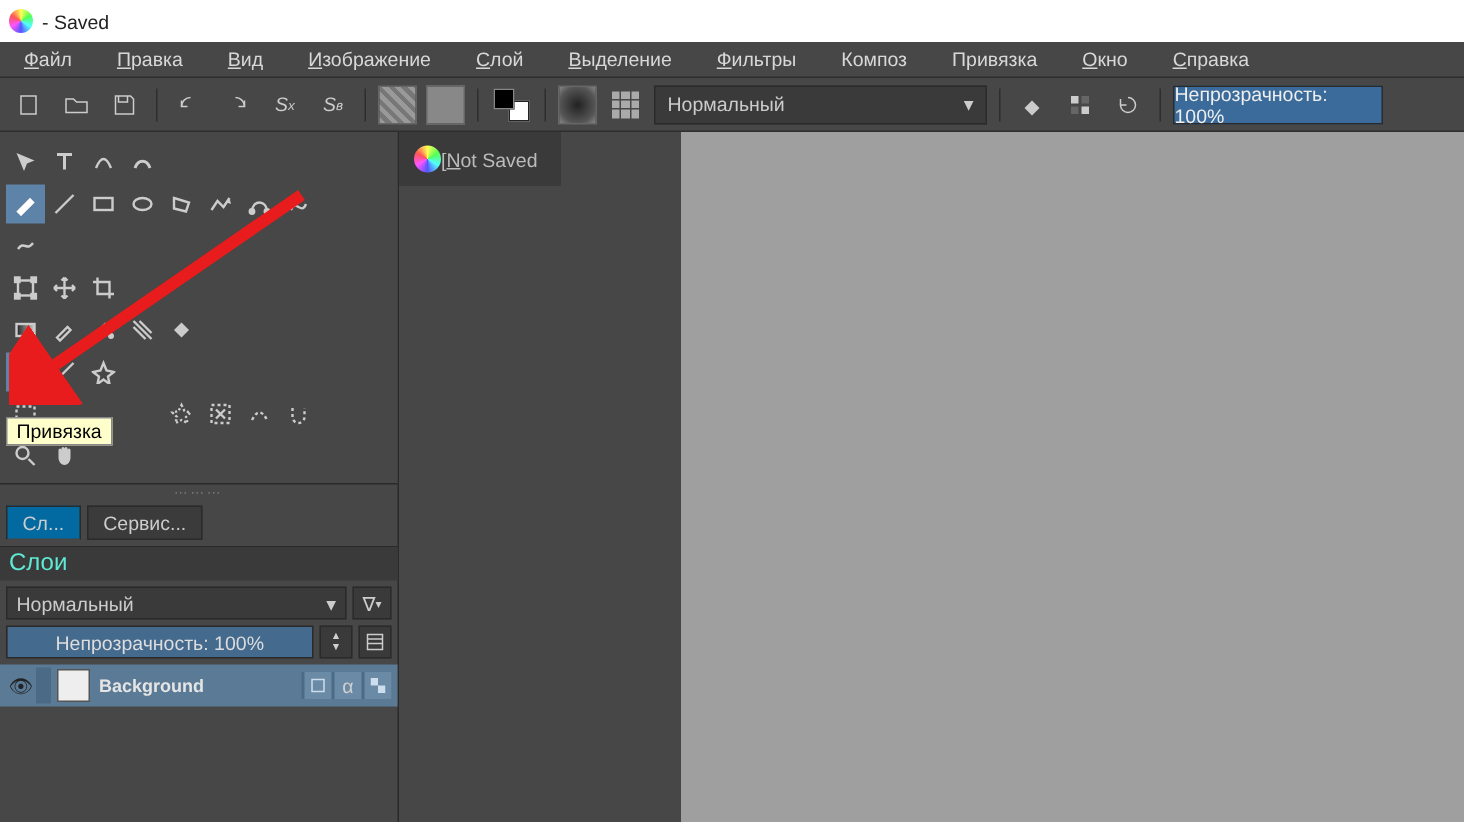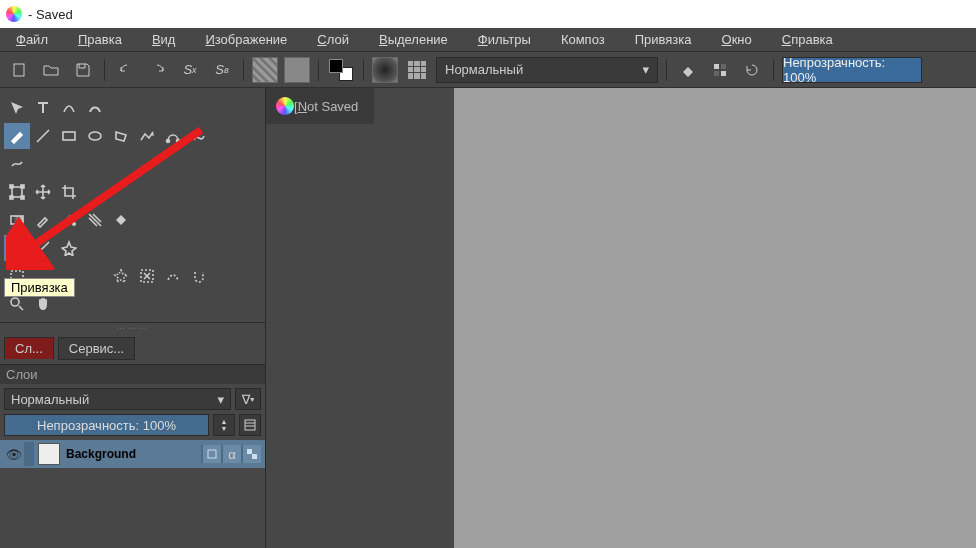--- a/index.html
+++ b/index.html
@@ -36,32 +36,32 @@
 .tool { width:26px; height:26px; display:flex; align-items:center; justify-content:center; color:#ccc; }
 .tool svg { width:16px; height:16px; stroke:#ccc; fill:none; stroke-width:1.6; }
 .tool.fill svg{fill:#ccc;stroke:none;}
 .tool.active { background:#5d84a8; }
 .tooltip { position:absolute; background:#ffffcc; color:#000; padding:1px 6px; border:1px solid #888; font-size:12px; z-index:50; }
 .arrow { position:absolute; z-index:40; }
 .drag-dots{height:10px;display:flex;justify-content:center;align-items:center;color:#777;letter-spacing:2px;font-size:9px;}
 
 .tabs{display:flex;gap:4px;padding:4px;border-bottom:1px solid #2a2a2a;}
 .tab{flex:0 0 auto;padding:3px 10px;background:#3b3b3b;border:1px solid #2a2a2a;color:#ccc;font-size:12px;}
-.tab.active{background:#7f1d1d;border-bottom:1px solid #474747;}
-.panel-header{padding:2px 6px;color:#a3a3a3;font-size:13px;background:#3a3a3a;}
+.tab.active{background:#0369a1;border-bottom:1px solid #474747;}
+.panel-header{padding:2px 6px;color:#5eead4;font-size:16px;background:#3a3a3a;}
 .combo-row{display:flex;align-items:center;gap:4px;padding:4px;}
 .combo{flex:1;height:22px;background:#3a3a3a;border:1px solid #2a2a2a;display:flex;align-items:center;padding:0 6px;justify-content:space-between;color:#ccc;font-size:12px;}
 .filter{width:26px;height:22px;background:#3a3a3a;border:1px solid #2a2a2a;display:flex;align-items:center;justify-content:center;color:#ccc;}
 .opacity-row{display:flex;align-items:center;gap:4px;padding:0 4px 4px;}
 .opacity-slider{flex:1;height:22px;background:linear-gradient(to right,#446a8e 0%,#446a8e 100%);border:1px solid #2a2a2a;display:flex;align-items:center;justify-content:center;color:#ddd;font-size:12px;}
 .sq-btn{width:22px;height:22px;background:#3a3a3a;border:1px solid #2a2a2a;display:flex;align-items:center;justify-content:center;}
 .layer-row{display:flex;align-items:center;gap:0;padding:2px 4px;background:#5a7a96;}
 .layer-row .vis{width:20px;text-align:center;color:#222;}
 .layer-row .thumb{width:22px;height:22px;background:#eee;border:1px solid #555;margin-right:6px;}
-.layer-row .name{flex:1;color:#000000;font-weight:bold;font-size:12px;}
+.layer-row .name{flex:1;color:#e5e5e5;font-weight:bold;font-size:12px;}
 .layer-row .mini{width:18px;height:18px;background:#6a8aa6;margin-left:2px;display:flex;align-items:center;justify-content:center;}
 .layer-locks{background:#4a6a86;}
 
 .right{flex:1;display:flex;flex-direction:row;background:#474747;}
 .doc-tab{height:36px;background:#3a3a3a;display:flex;align-items:center;justify-content:space-between;padding:0 16px 0 10px;}
 .doc-tab .logo2{width:18px;height:18px;border-radius:50%;background:conic-gradient(#ff5,#5f5,#5ff,#55f,#f5f,#f55,#ff5);}
 .doc-tab .unsaved{color:#bbb;}
 .doc-tab .unsaved u{text-decoration:underline;}
 .canvas-area{flex:1;background:#474747;display:flex;}
 .canvas-area .gutter{width:80px;background:#474747;}

